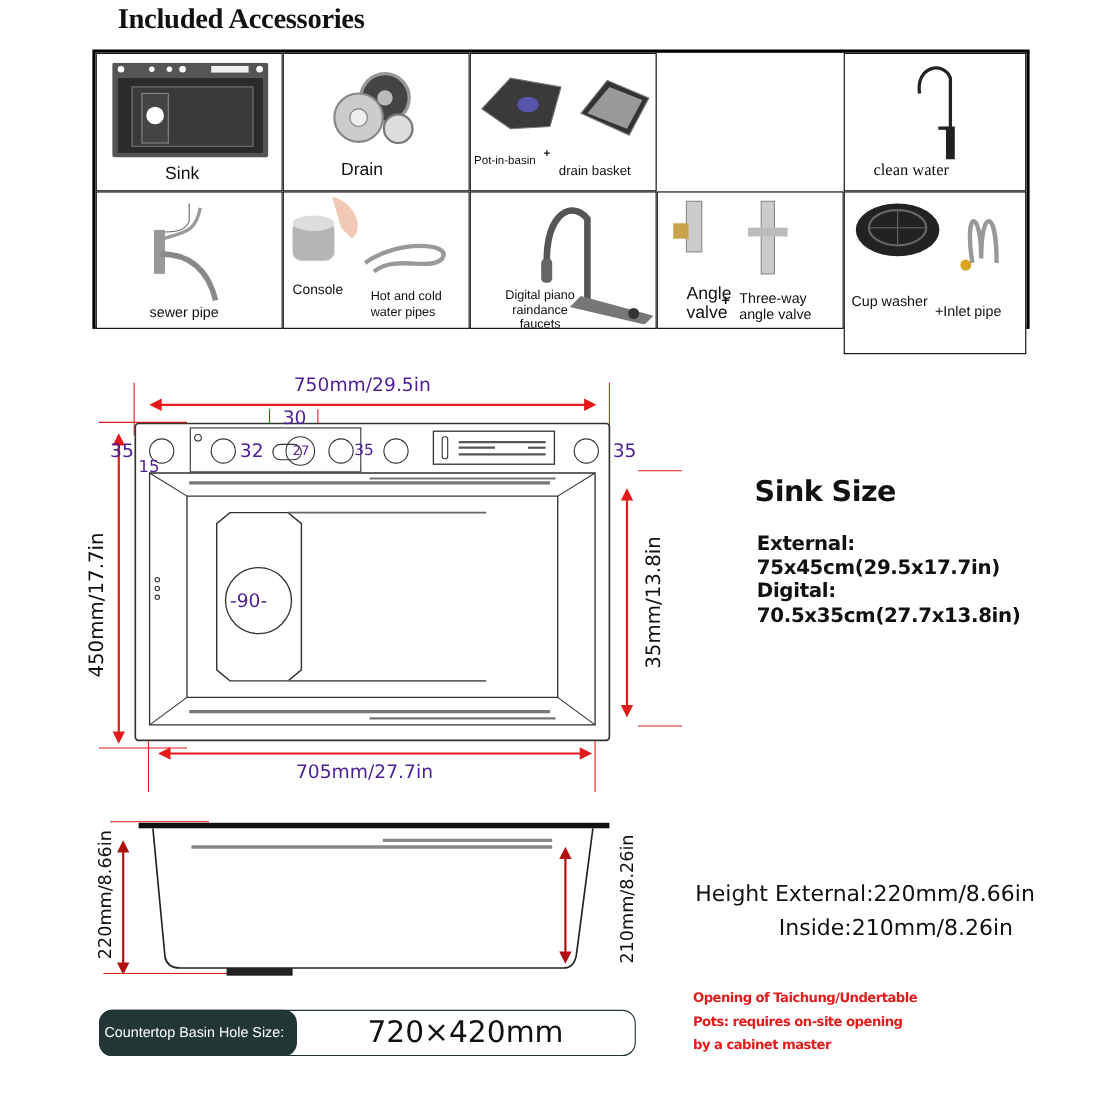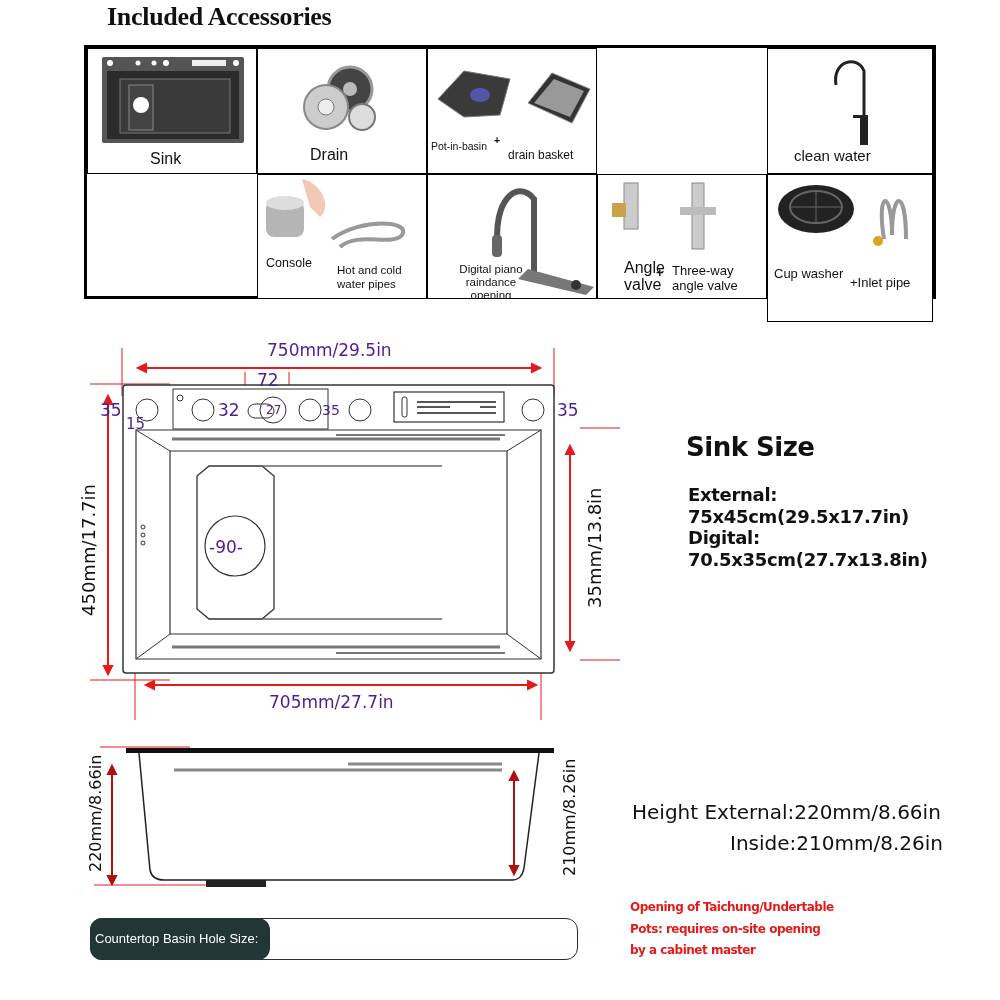--- a/index.html
+++ b/index.html
@@ -59,47 +59,56 @@
     <svg class="abs" style="left:6px;top:10px" width="160" height="75">
       <polygon points="4,40 30,12 76,20 66,56 30,58" fill="#3a3a3a" stroke="#777"></polygon>
       <ellipse cx="46" cy="36" rx="10" ry="7" fill="#5555aa"></ellipse>
       <polygon points="94,44 118,14 156,30 138,64" fill="#333" stroke="#888"></polygon>
       <polygon points="100,44 120,20 150,32 136,58" fill="#999"></polygon>
     </svg>
     <div class="lbl sm" style="left:3px;top:92px;">Pot-in-basin</div>
     <div class="lbl sm b" style="left:66px;top:86px;">+</div>
     <div class="lbl" style="left:80px;top:100px;font-size:12px;">drain basket</div>
   </div>
-  <div class="cell" style="left:680px;top:0;width:166px;height:126px;">
+  <div class="cell" style="left:680px;top:0;width:166px;height:126px;font-family:Liberation Serif, serif;">
     <svg class="abs" style="left:60px;top:6px" width="50" height="90">
       <path d="M8,30 C4,5 30,0 36,16 L36,80" fill="none" stroke="#222" stroke-width="3"></path>
       <rect x="32" y="60" width="8" height="30" fill="#222"></rect>
       <rect x="25" y="60" width="8" height="3" fill="#222"></rect>
     </svg>
     <div class="lbl big" style="left:26px;top:99px;font-size:15px;">clean water</div>
   </div>
 
+  <div class="cell" style="left:0;top:126px;width:170px;height:125px;">
+    <svg class="abs" style="left:40px;top:6px" width="100" height="96">
+      <path d="M44,4 L44,20 C40,30 30,30 16,30" fill="none" stroke="#666" stroke-width="1"></path>
+      <rect x="12" y="28" width="10" height="40" fill="#999"></rect>
+      <path d="M18,50 C40,50 60,60 68,92" fill="none" stroke="#888" stroke-width="5"></path>
+      <path d="M20,36 C40,30 50,30 54,8" fill="none" stroke="#999" stroke-width="3"></path>
+    </svg>
+    <div class="lbl" style="left:48px;top:102px;font-size:13px;">sewer pipe</div>
+  </div>
   <div class="cell" style="left:170px;top:126px;width:170px;height:125px;">
     <svg class="abs" style="left:4px;top:2px" width="160" height="76">
       <path d="M40,2 C60,6 70,30 58,40 L48,30 Z" fill="#f1c9b4"></path>
       <rect x="4" y="24" width="38" height="36" rx="8" fill="#b5b5b5"></rect>
       <ellipse cx="23" cy="26" rx="19" ry="7" fill="#ddd"></ellipse>
       <path d="M70,62 C100,40 150,44 140,58 C130,70 96,54 78,70" fill="none" stroke="#999" stroke-width="4"></path>
     </svg>
     <div class="lbl" style="left:8px;top:82px;font-size:12.5px;">Console</div>
     <div class="lbl" style="left:79px;top:88px;font-size:11.5px;width:80px;white-space:normal;line-height:14px;">Hot and cold water pipes</div>
   </div>
   <div class="cell" style="left:340px;top:126px;width:170px;height:125px;">
     <svg class="abs" style="left:50px;top:4px" width="120" height="116">
       <path d="M20,70 C14,20 40,0 56,20 L56,100" fill="none" stroke="#555" stroke-width="6"></path>
       <rect x="14" y="56" width="10" height="22" fill="#666" rx="4"></rect>
       <polygon points="40,100 50,90 116,108 108,116" fill="#777"></polygon>
       <circle cx="98" cy="106" r="5" fill="#333"></circle>
     </svg>
-    <div class="lbl" style="left:18px;top:88px;font-size:11.5px;text-align:center;width:90px;white-space:normal;line-height:13px;">Digital piano raindance opening</div>
+    <div class="lbl" style="left:18px;top:88px;font-size:11.5px;text-align:center;width:90px;white-space:normal;line-height:13px;">Digital piano raindance faucets</div>
   </div>
   <div class="cell" style="left:510px;top:126px;width:170px;height:125px;">
     <svg class="abs" style="left:6px;top:4px" width="160" height="76">
       <rect x="20" y="4" width="14" height="46" fill="#ccc" stroke="#888"></rect>
       <rect x="8" y="24" width="14" height="14" fill="#c9a24a"></rect>
       <rect x="88" y="4" width="12" height="66" fill="#ccc" stroke="#888"></rect>
       <rect x="76" y="28" width="36" height="8" fill="#bbb"></rect>
     </svg>
     <div class="lbl" style="left:26px;top:84px;font-size:16px;width:44px;white-space:normal;line-height:17px;">Angle valve</div>
     <div class="lbl b" style="left:58px;top:91px;font-size:13px;">+</div>
@@ -184,21 +193,21 @@
   <line x1="182" y1="279" x2="362" y2="279" stroke="#666" stroke-width="1.5"></line>
   <circle cx="155" cy="206" r="30" fill="#fff" stroke="#333" stroke-width="1.2"></circle>
   <g fill="none" stroke="#333">
     <circle cx="63" cy="187" r="2"></circle>
       <circle cx="63" cy="195" r="2"></circle>
       <circle cx="63" cy="203" r="2"></circle>
   </g>
 </svg>
 
 <div class="dim" style="left:267px;top:340px;">750mm/29.5in</div>
-<div class="dim" style="left:257px;top:370px;">72</div>
+<div class="dim" style="left:257px;top:370px;">30</div>
 <div class="dim" style="left:126px;top:390px;font-size:15px;margin-top:25px;">15</div>
 <div class="dim" style="left:100px;top:400px;">35</div>
 <div class="dim" style="left:218px;top:400px;">32</div>
 <div class="dim" style="left:266px;top:403px;font-size:12px;">27</div>
 <div class="dim" style="left:322px;top:402px;font-size:14px;">35</div>
 <div class="dim" style="left:557px;top:400px;">35</div>
 <div class="dim" style="left:209px;top:537px;font-size:17px;">-90-</div>
 <div class="dim" style="left:269px;top:692px;">705mm/27.7in</div>
 <div class="vtext" style="left:78px;top:616px;transform:rotate(-90deg);">450mm/17.7in</div>
 <div class="vtext" style="left:584px;top:608px;transform:rotate(-90deg);">35mm/13.8in</div>
@@ -223,23 +232,24 @@
 <div class="vtext" style="left:86px;top:872px;font-size:16px;transform:rotate(-90deg);">220mm/8.66in</div>
 <div class="vtext" style="left:560px;top:876px;font-size:16px;transform:rotate(-90deg);">210mm/8.26in</div>
 
 <div class="abs size-h">Sink Size</div>
 <div class="abs size-t" style="top:484px;">External:</div>
 <div class="abs size-t" style="top:506px;">75x45cm(29.5x17.7in)</div>
 <div class="abs size-t" style="top:527px;">Digital:</div>
 <div class="abs size-t" style="top:549px;">70.5x35cm(27.7x13.8in)</div>
 
 <div class="abs height-t" style="left:632px;top:800px;">Height External:220mm/8.66in</div>
-<div class="abs height-t" style="left:730px;top:831px;">Inside:210mm/8.26in</div>
+<div class="abs height-t" style="left:708px;top:831px;">Inside:210mm/8.26in</div>
 
 <div class="abs warn">
   <div>Opening of Taichung/Undertable</div>
   <div>Pots: requires on-site opening</div>
   <div>by a cabinet master</div>
 </div>
 
 <div class="abs hole">
   <div class="hole-lbl">Countertop Basin Hole Size:</div>
+  <div class="hole-val">720×420mm</div>
 </div>
 
 </body></html>

